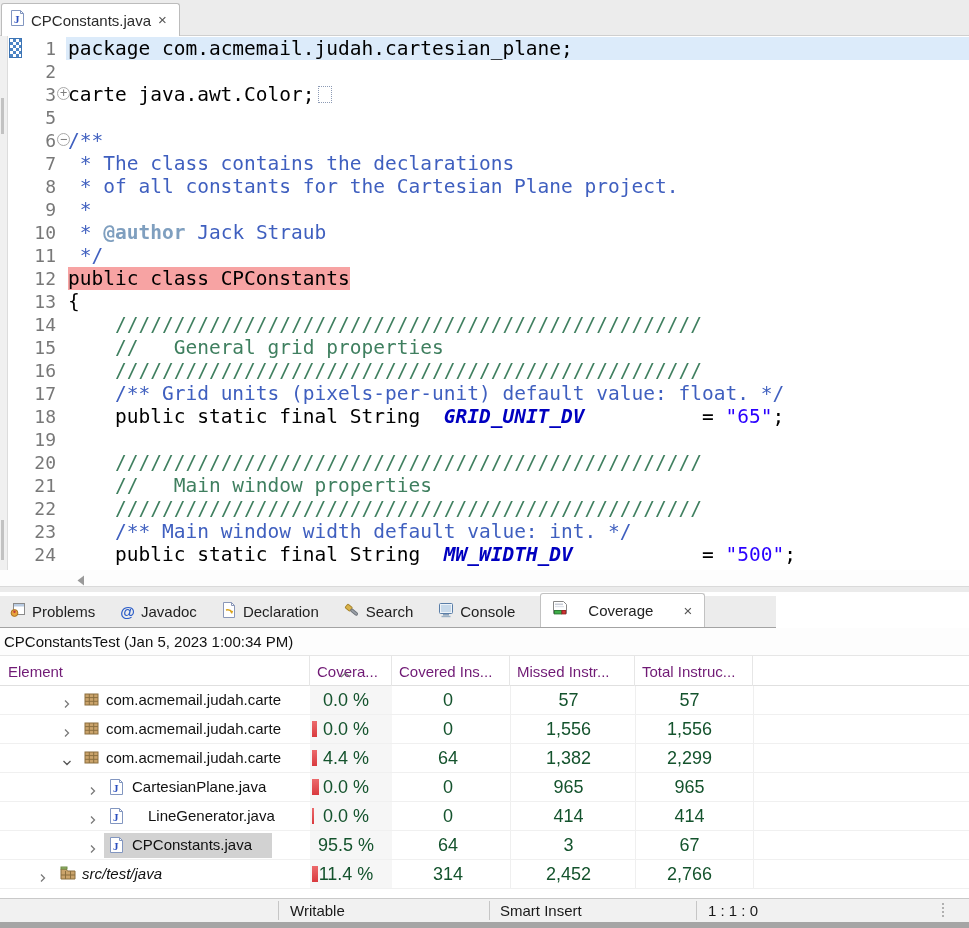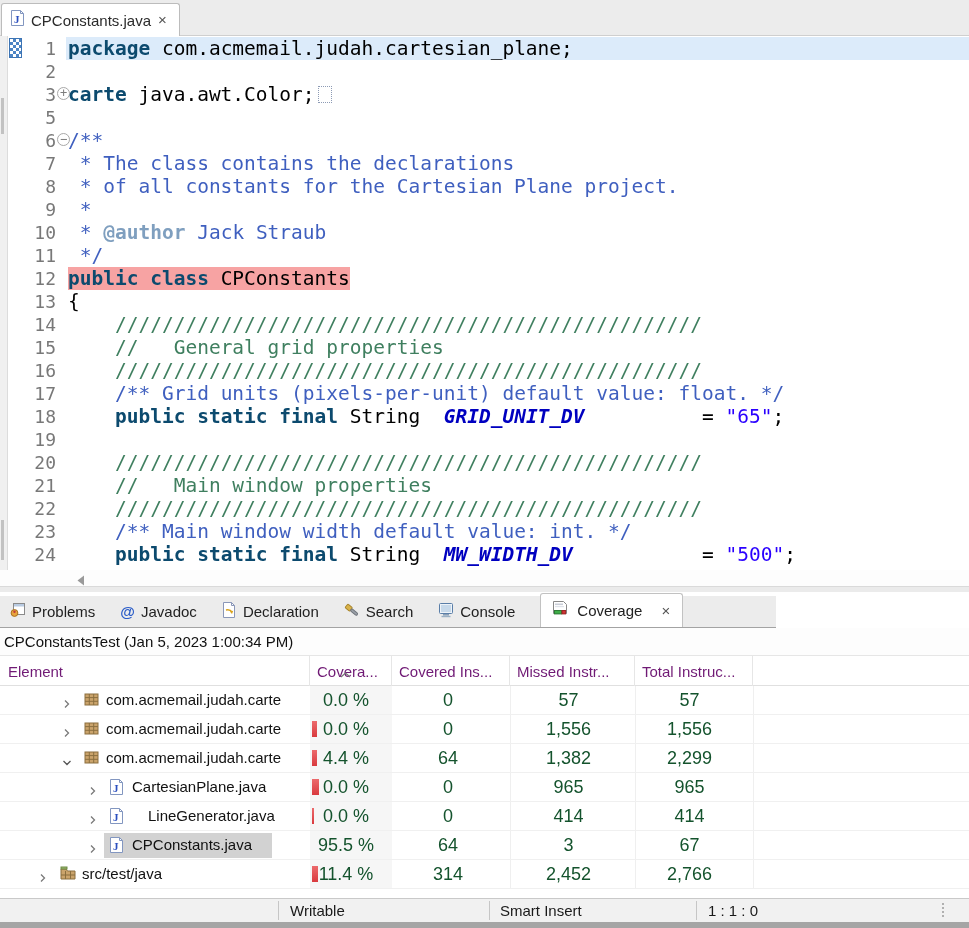--- a/index.html
+++ b/index.html
@@ -25,21 +25,21 @@
   #code-lines{position:absolute;left:0;top:1px;width:969px}
   .code-row{position:relative;height:23px}
   .rowbg{position:absolute;left:66px;right:0;top:0;bottom:0;background:#dcebfa}
   .ln{position:absolute;left:22px;width:34px;text-align:right;color:#787878;
       font-family:"DejaVu Sans Mono",monospace;font-size:18px;line-height:23px}
   .fc{position:absolute;left:57px;top:4px;width:13px;height:13px;border:1px solid #a8a8a8;border-radius:50%;
       background:#fff;color:#7d7d7d;font-family:"DejaVu Sans Mono",monospace;font-size:12px;line-height:11px;
       text-align:center;box-sizing:border-box}
   .codeline{position:absolute;left:68px;top:0;white-space:pre;font-family:"DejaVu Sans Mono",monospace;
             font-size:19.5px;line-height:23px}
-  .kw{color:#0c4a6e;font-weight:bold}
+  .kw{color:#000000;font-weight:normal}
   .pl{color:#000}
   .cm{color:#3f7f5f}
   .jd{color:#3f5fbf}
   .jt{color:#7f9fbf;font-weight:bold}
   .st{color:#2a00ff}
   .sf{color:#0000c0;font-weight:bold;font-style:italic}
   .sq{text-decoration-style:wavy;text-decoration-color:#d4604a;
       text-decoration-thickness:1px;text-underline-offset:4px}
   .hlred{background:#f7a3a3}
   .foldbox{display:inline-block;width:12px;height:15px;border:1px dotted #8d9bb5;margin-left:3px;vertical-align:-2px}
@@ -49,21 +49,21 @@
   #hsArrow{position:absolute;left:76px;top:2px}
 
   
   #pdivider{left:0;top:586px;width:969px;height:6px;background:#ebebeb;border-top:1px solid #dadada;box-sizing:border-box}
 
   
   #ptabs{left:0;top:596px;width:776px;height:36px;background:#ececec;border-bottom:5px solid #a3a3a3;
          box-sizing:border-box;display:flex;align-items:center;padding-left:10px}
   .ptab{display:flex;align-items:center;gap:6px;margin-right:25px;font-size:15px;color:#222;white-space:nowrap}
   .ptab.active{background:#fff;border:1px solid #c2c2c2;border-bottom:none;border-radius:3px 3px 0 0;
-               height:33px;align-self:flex-end;padding:0 12px;margin-right:0;gap:10px}
+               height:33px;align-self:flex-end;padding:0 12px;margin-right:0;gap:21px}
   .ptab .closex{margin-left:9px}
 
   
   #session{left:0;top:628px;width:969px;height:28px;background:#fdfdfd;border-bottom:1px solid #e6e6e6;
            box-sizing:border-box;font-size:15px;line-height:27px;color:#111;padding-left:4px}
 
   
   #thead{left:0;top:656px;width:969px;height:30px;background:#fff;border-bottom:1px solid #e0e0e0;box-sizing:border-box}
   .hcell{position:absolute;top:0;height:30px;font-size:15px;color:#701a75;line-height:32px;box-sizing:border-box;
          border-right:1px solid #e6e6e6;padding-left:7px;overflow:hidden;white-space:nowrap}
@@ -421,21 +421,21 @@
         <span class="chev" style="left: 38px;"><svg width="9" height="10" viewBox="0 0 9 10">
             <polyline points="3,1.5 6.5,5 3,8.5" fill="none" stroke="#7a7a7a" stroke-width="1.3"></polyline>
           </svg></span>
         <span class="ticon" style="left: 60px;"><svg width="16" height="14" viewBox="0 0 16 14">
             <path d="M1 3 h5 l1.5 2 h7.5 v8 h-14 z" fill="#caa36b" stroke="#8b6f3f"></path>
             <line x1="5.5" y1="5" x2="5.5" y2="13" stroke="#8b6f3f"></line>
             <line x1="10.5" y1="5" x2="10.5" y2="13" stroke="#8b6f3f"></line>
             <line x1="1" y1="9" x2="15" y2="9" stroke="#8b6f3f"></line>
             <rect x="1" y="1" width="6" height="2" fill="#9cb86e" stroke="#6d8a44"></rect>
           </svg></span>
-        <span class="tname" style="left: 82px; width: 228px;">src/test/java</span>
+        <span class="tname" style="left: 82px; width: 228px; font-style: italic;">src/test/java</span>
         <div class="cbar" style="width: 6px;"></div>
         <span class="cell c-cov">11.4 %</span>
         <span class="cell c-covd">314</span>
         <span class="cell c-miss">2,452</span>
         <span class="cell c-tot">2,766</span>
       </div>
     </div>
 </div>
 
 <div id="statusbar" class="abs">

